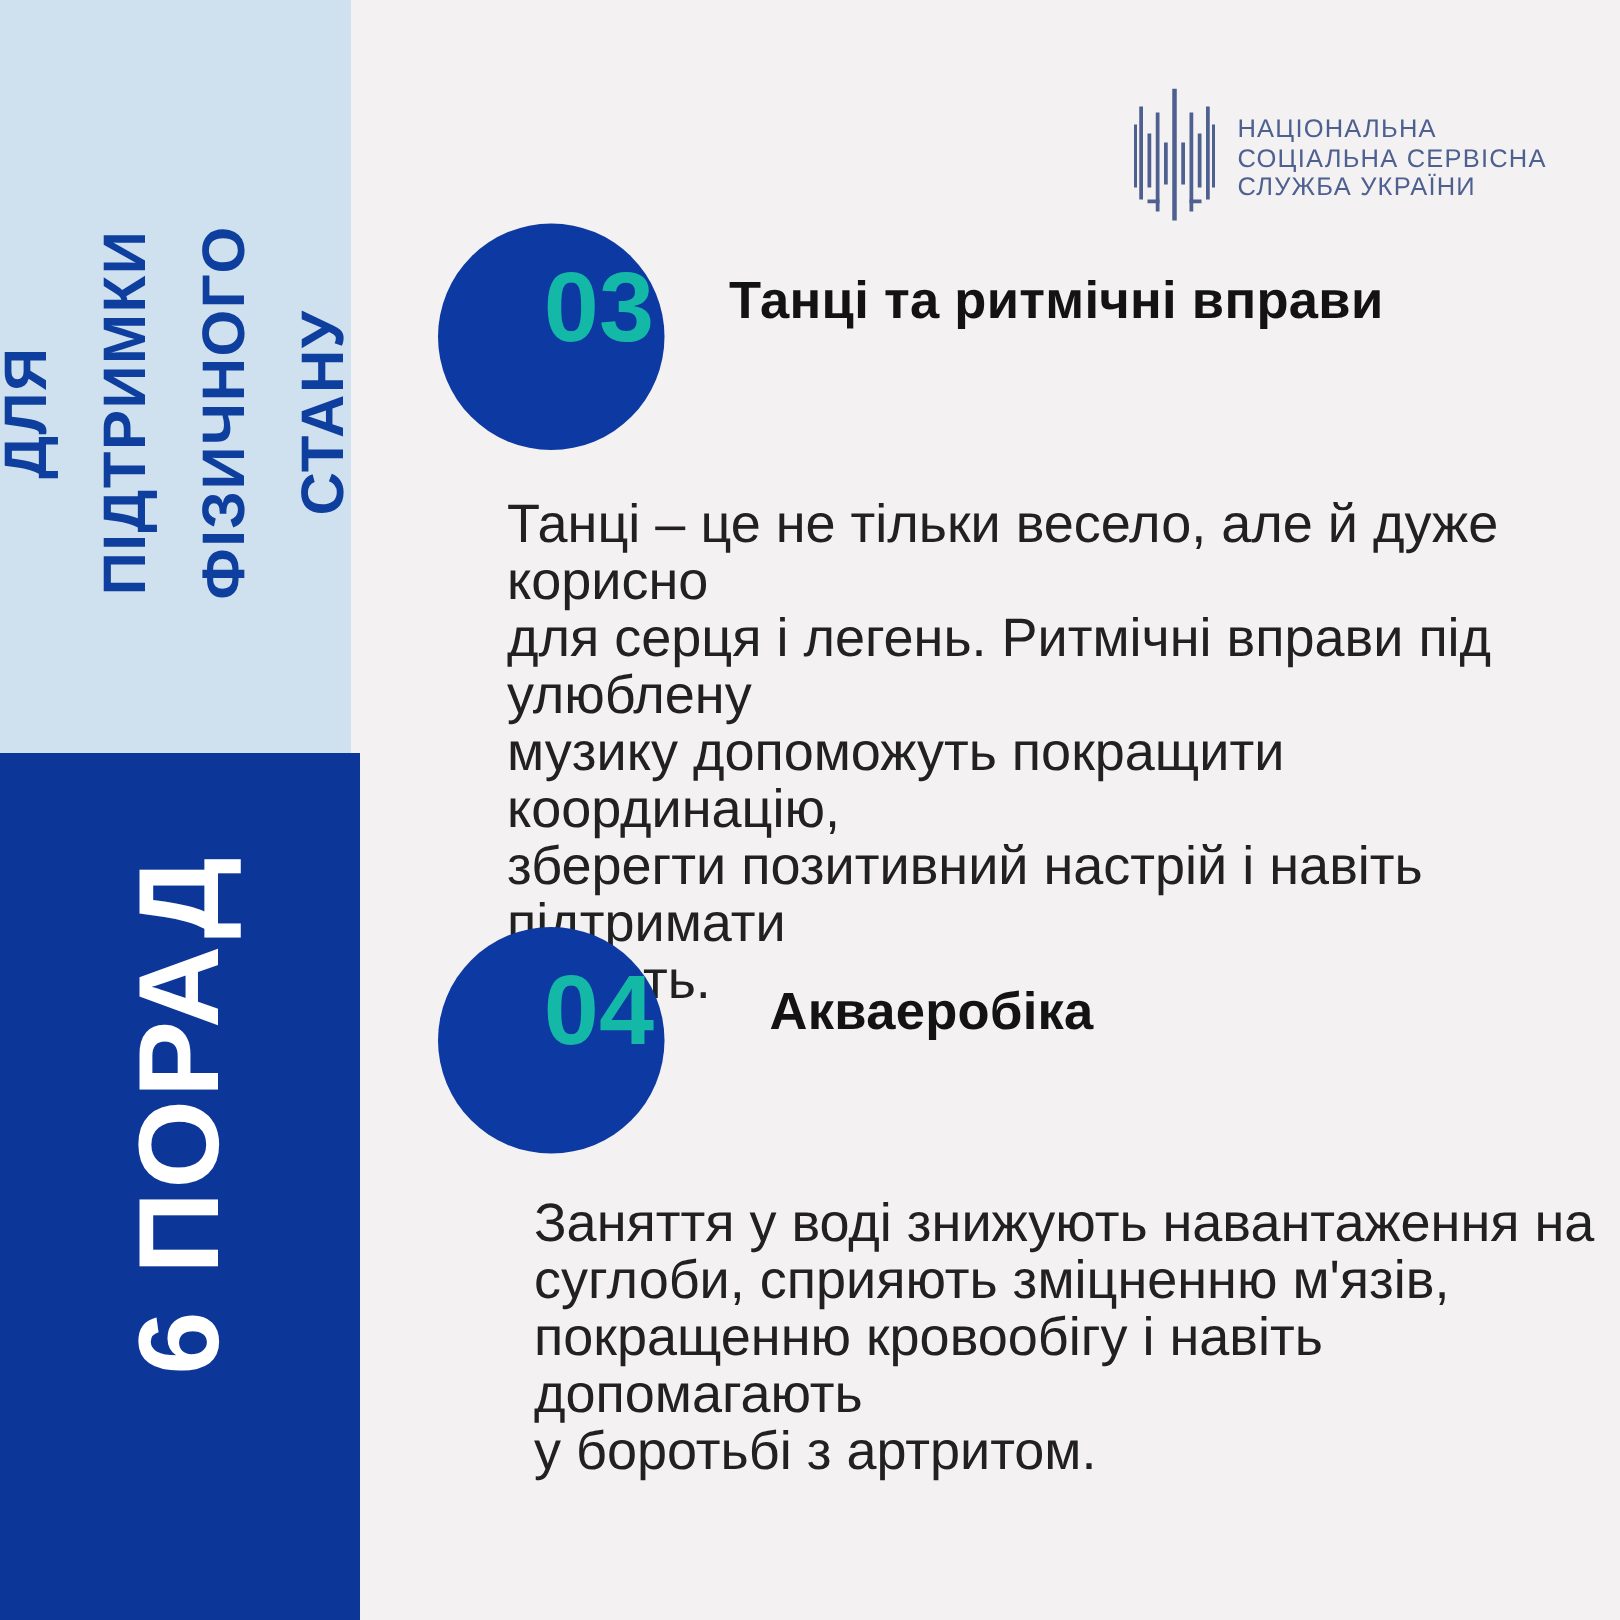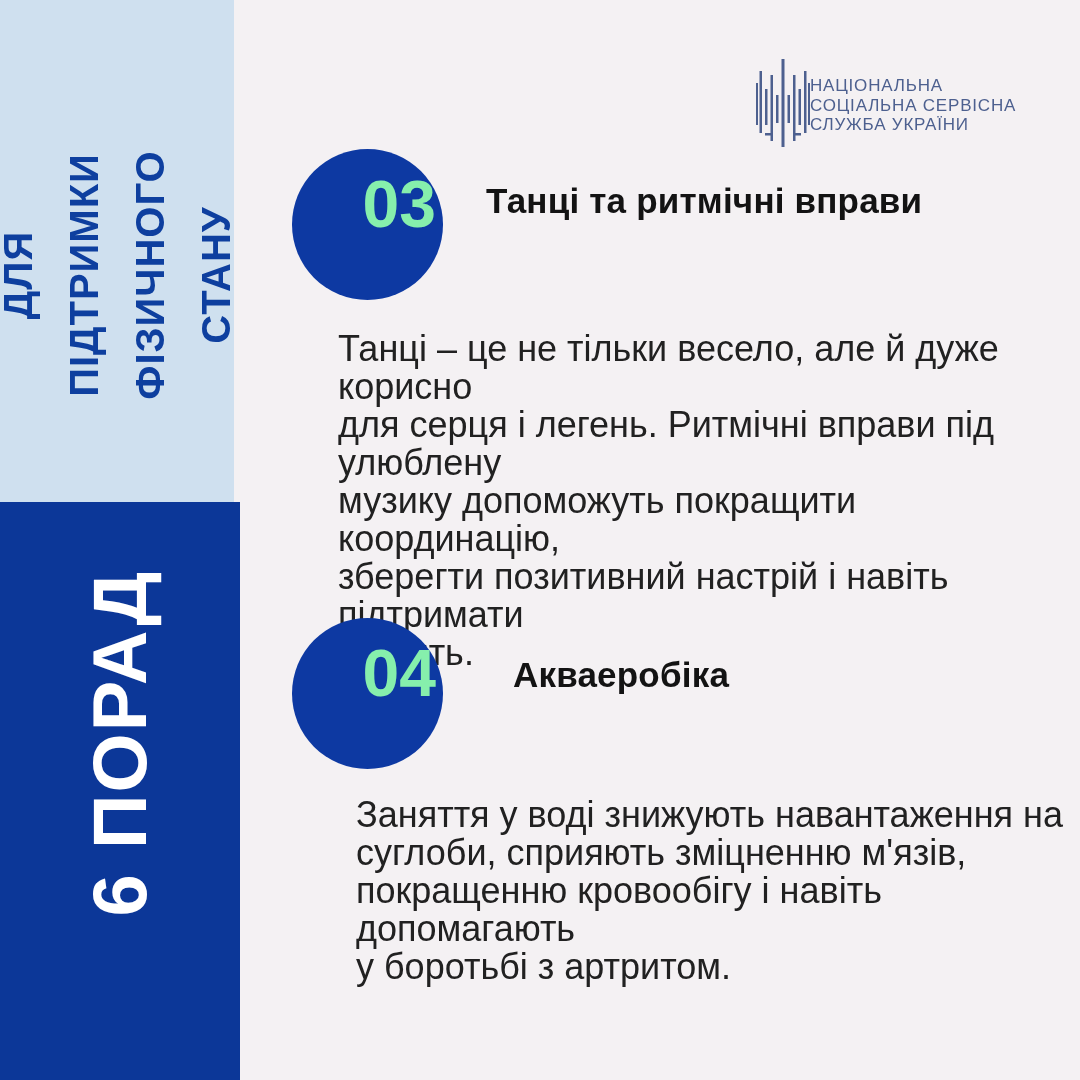--- a/index.html
+++ b/index.html
@@ -28,33 +28,33 @@
     font-size:40px;line-height:66px;letter-spacing:1px;
     color:#0e3f9f;
   }
   .vtext-dark{
     transform:rotate(-90deg) translateX(48px);
     font-size:76px;line-height:80px;letter-spacing:2px;
     color:#ffffff;white-space:nowrap;
   }
 
   
-  .logo{position:absolute;left:756px;top:59px;display:flex;}
+  .logo{position:absolute;left:756px;top:59px;display:flex;gap:15px;}
   .trident{display:block;}
   .logo-text{
     margin-top:17px;
     white-space:pre-line;
     font-size:17px;line-height:19.5px;letter-spacing:0.8px;
     color:#4d608f;font-weight:normal;
   }
 
   
   .badge{
     position:absolute;width:151px;height:151px;border-radius:50%;
-    background:#0d39a2;color:#86efac;
+    background:#0d39a2;color:#14b8a6;
     display:flex;justify-content:flex-end;align-items:flex-start;
     box-sizing:border-box;padding:22px 7px 0 0;
     font-size:66px;font-weight:bold;line-height:1;
   }
   .badge-1{left:292px;top:149px;}
   .badge-2{left:292px;top:618px;}
 
   .tip-title{
     position:absolute;margin:0;
     font-size:35px;line-height:44px;font-weight:bold;

